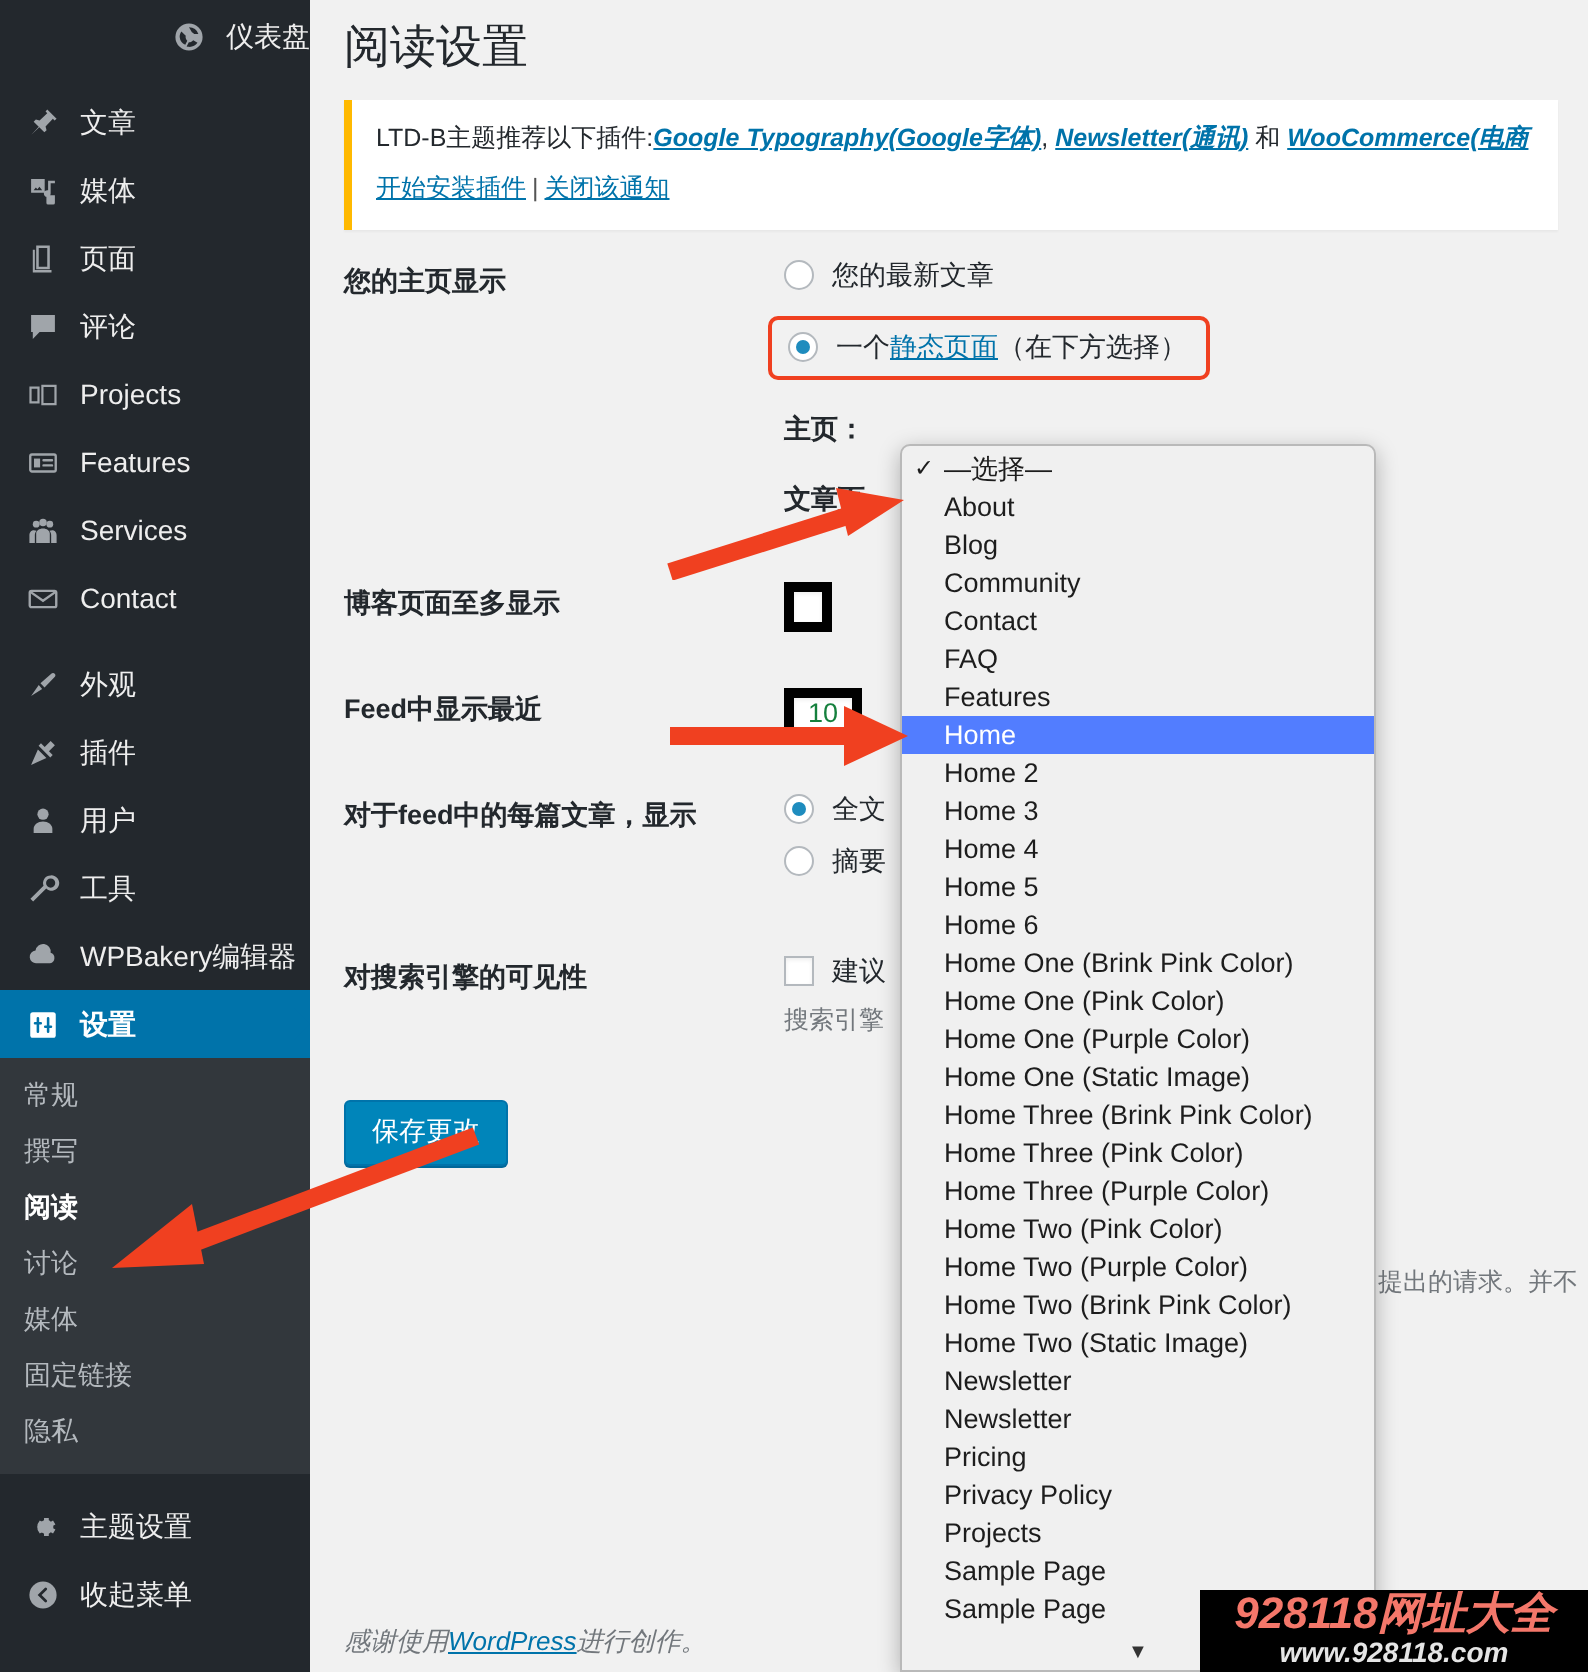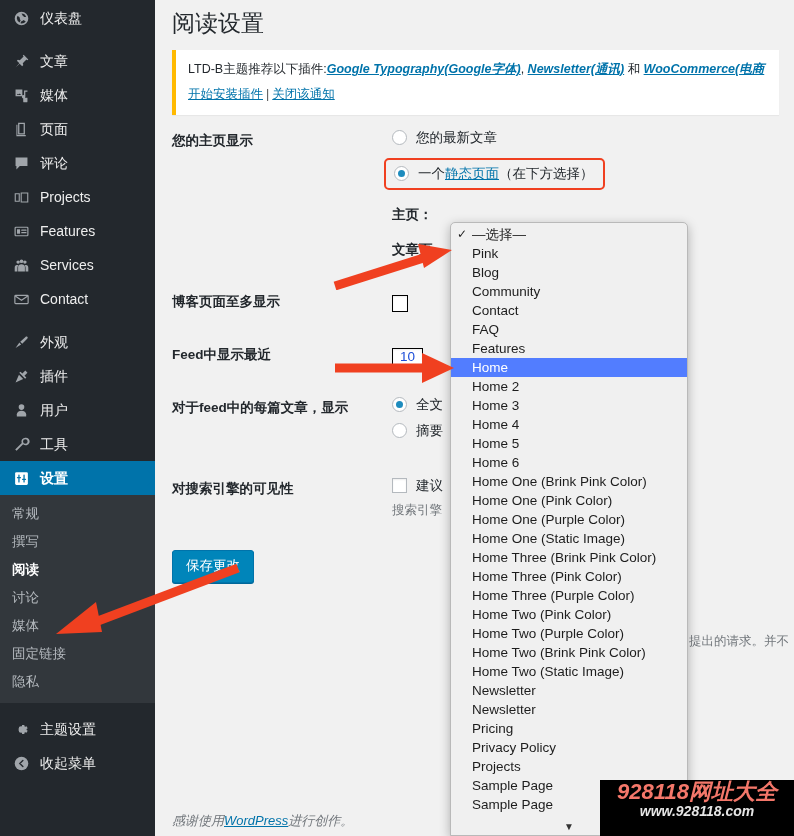--- a/index.html
+++ b/index.html
@@ -135,24 +135,24 @@
     display: inline-flex; align-items: center;
     margin-left: -8px;
   }
   .hl-box .radio-line { margin-bottom: 0; }
 
   .sub-field { display: flex; align-items: center; margin-top: 12px; }
   .sub-field .sf-label { font-size: 13.5px; color: #23282d; margin-right: 4px; white-space: nowrap; font-weight: bold;}
 
   .num-input {
     width: 56px; height: 27px;
-    border: 1px solid #000000;
+    border: 5px solid #000000;
     background: #fff;
     font-size: 13.5px;
-    color: #1d4ed8;
+    color: #15803d;
     padding: 0 7px;
     line-height: 27px;
     box-shadow: inset 0 1px 2px rgba(0,0,0,.07);
   }
 
   .checkbox {
     width: 15px; height: 15px;
     border: 1px solid #b4b9be;
     background: #fff; margin-right: 9px; flex: 0 0 15px;
     box-shadow: inset 0 1px 2px rgba(0,0,0,.07);
@@ -218,21 +218,21 @@
     font-size: 10px; color: #333;
     cursor: pointer;
   }
 
   
   .anno { position: absolute; z-index: 80; pointer-events: none; }
 
   
   .watermark {
     position: absolute; right: 0; bottom: 0;
-    width: 194px; height: 56px;
+    width: 194px; height: 41px;
     background: #000;
     z-index: 90;
     overflow: hidden;
   }
   .wm-top {
     color: #f4776a;
     font-size: 22px;
     font-weight: bold;
     font-style: italic;
     text-align: center;
@@ -251,21 +251,21 @@
     white-space: nowrap;
   }
 </style>
 </head>
 <body>
 
 <div id="root">
 
   <div class="sidebar">
 
-    <div class="menu-item" style="margin-top:1px;">
+    <div class="menu-item" style="margin-top:1px;justify-content:flex-end;">
       <span class="mi-icon">
         <svg width="17" height="17" viewBox="0 0 20 20" fill="currentColor">
             <path d="M10 2a8 8 0 100 16 8 8 0 000-16zm0 2.2a5.8 5.8 0 015.5 4H13a3.2 3.2 0 00-1.3-1l-1.7-3zM4.5 10c0-1.2.4-2.3 1-3.2l2.6 2.4c-.1.3-.1.5-.1.8 0 .9.4 1.7 1 2.2l-1.2 2.4A5.8 5.8 0 014.5 10zm5.5 5.8c-.5 0-1-.1-1.4-.2l1.3-2.5h.1c1 0 1.9-.5 2.5-1.2l2.5 1.5a5.8 5.8 0 01-5 2.4z"></path>
           </svg>
       </span>
       <span class="mi-label">仪表盘</span>
     </div>
 
     <div class="menu-sep"></div>
 
@@ -379,20 +379,28 @@
 
     <div class="menu-item">
       <span class="mi-icon">
         <svg width="17" height="17" viewBox="0 0 20 20" fill="currentColor">
             <path d="M14.5 2a4.5 4.5 0 00-4.2 6.1L2.6 15.8l1.6 1.6 7.7-7.7A4.5 4.5 0 1014.5 2zm0 1.8a2.7 2.7 0 110 5.4 2.7 2.7 0 010-5.4z"></path>
           </svg>
       </span>
       <span class="mi-label">工具</span>
     </div>
 
+    <div class="menu-item">
+      <span class="mi-icon">
+        <svg width="18" height="18" viewBox="0 0 20 20" fill="currentColor">
+            <path d="M14.8 8.2A4.2 4.2 0 006.4 7 3.4 3.4 0 007 14h7.5a3 3 0 00.3-5.8z"></path>
+          </svg>
+      </span>
+      <span class="mi-label">WPBakery编辑器</span>
+    </div>
 
     <div class="menu-item active">
       <span class="mi-icon">
         <svg width="17" height="17" viewBox="0 0 20 20" fill="none" stroke="currentColor" stroke-width="1.5">
             <rect x="2.5" y="2.5" width="15" height="15" rx="1.5" fill="currentColor" stroke="none"></rect>
             <path d="M7 6v8M13 6v8" stroke="#0073aa" stroke-linecap="round"></path>
             <path d="M5.3 9h3.4M11.3 11h3.4" stroke="#0073aa" stroke-linecap="round"></path>
           </svg>
       </span>
       <span class="mi-label">设置</span>
@@ -529,21 +537,21 @@
     <div class="desc" style="position:absolute; left:534px; top:626px;">提出的请求。并不</div>
 
     <div class="footer">
       <span>感谢使用</span><a href="#">WordPress</a><span>进行创作。</span>
     </div>
   </div>
 
   <div class="select-popup">
     <div class="sp-list" id="sp-list">
         <div class="sp-item checked">—选择—</div>
-        <div class="sp-item">Pink</div>
+        <div class="sp-item">About</div>
         <div class="sp-item">Blog</div>
         <div class="sp-item">Community</div>
         <div class="sp-item">Contact</div>
         <div class="sp-item">FAQ</div>
         <div class="sp-item">Features</div>
         <div class="sp-item selected">Home</div>
         <div class="sp-item">Home 2</div>
         <div class="sp-item">Home 3</div>
         <div class="sp-item">Home 4</div>
         <div class="sp-item">Home 5</div>

